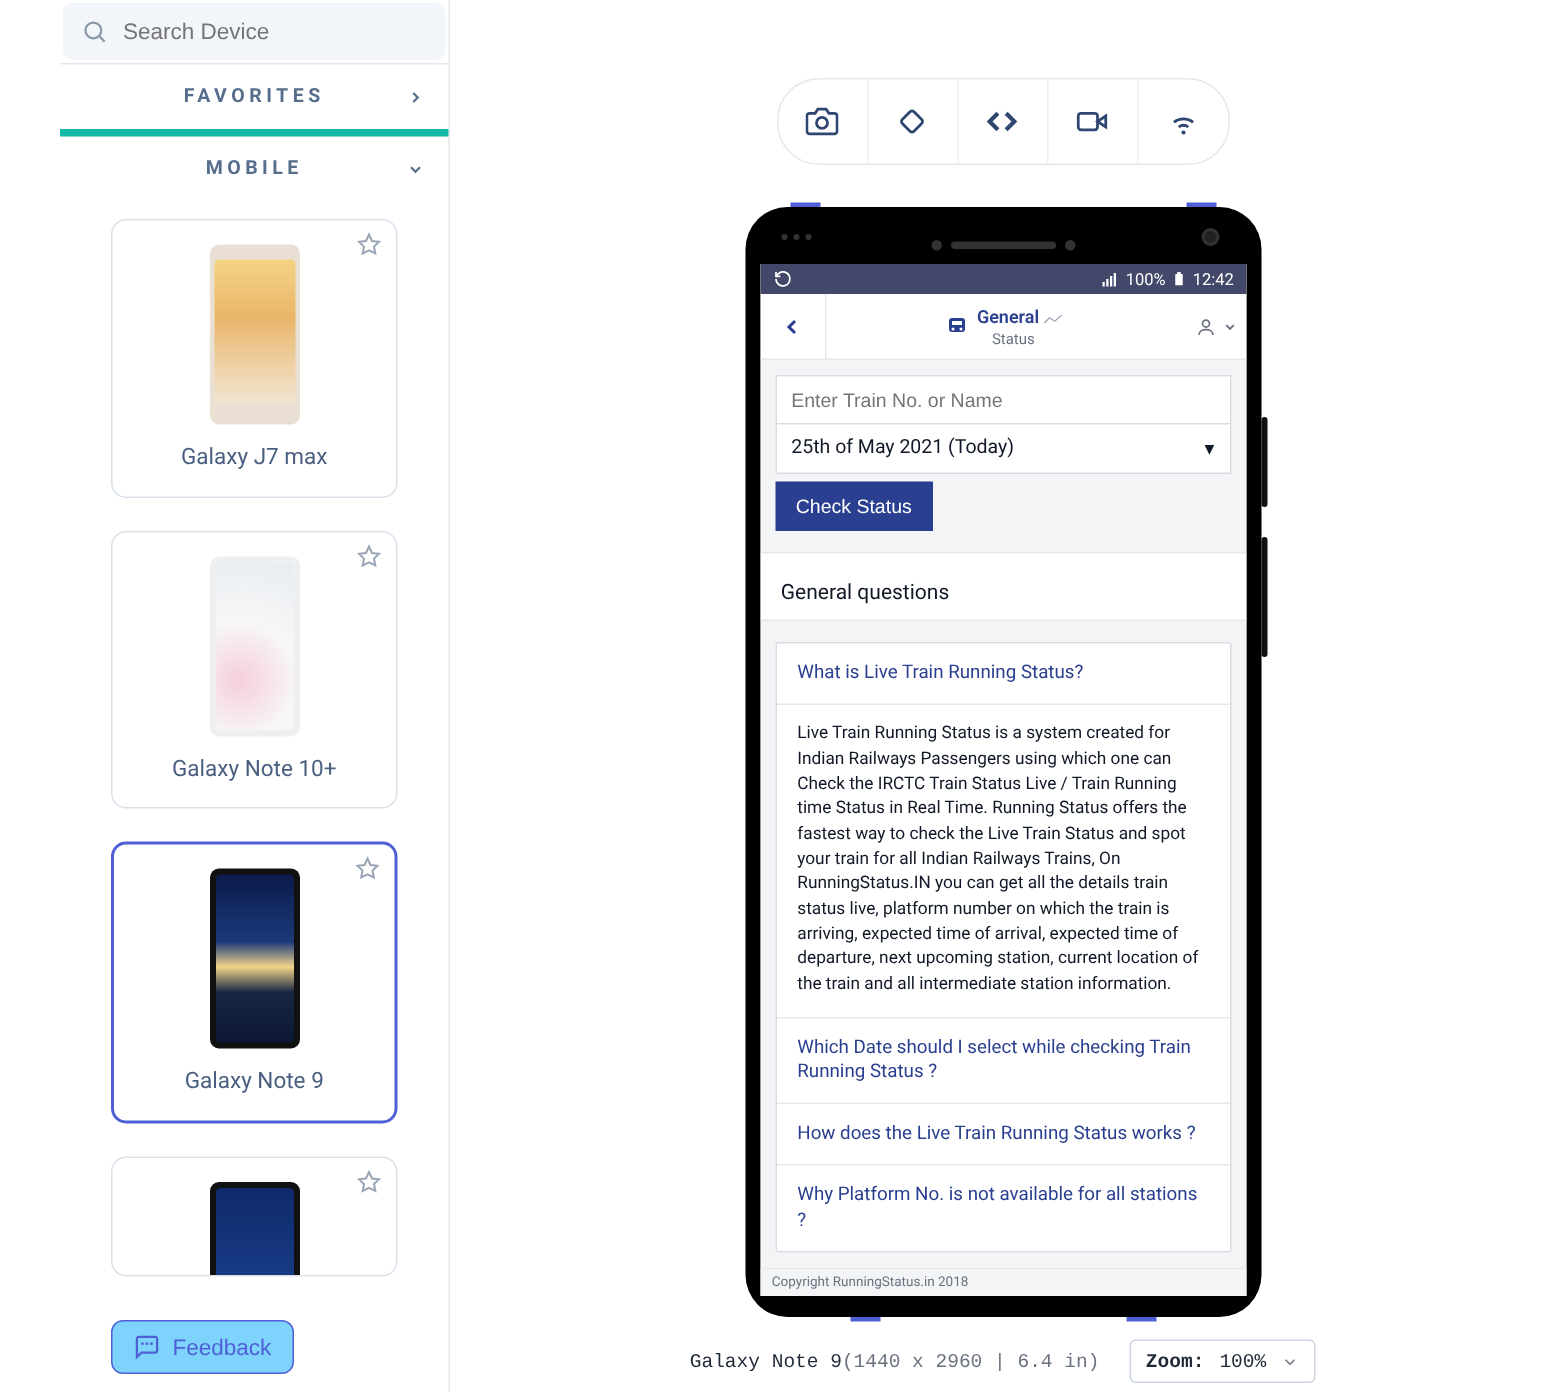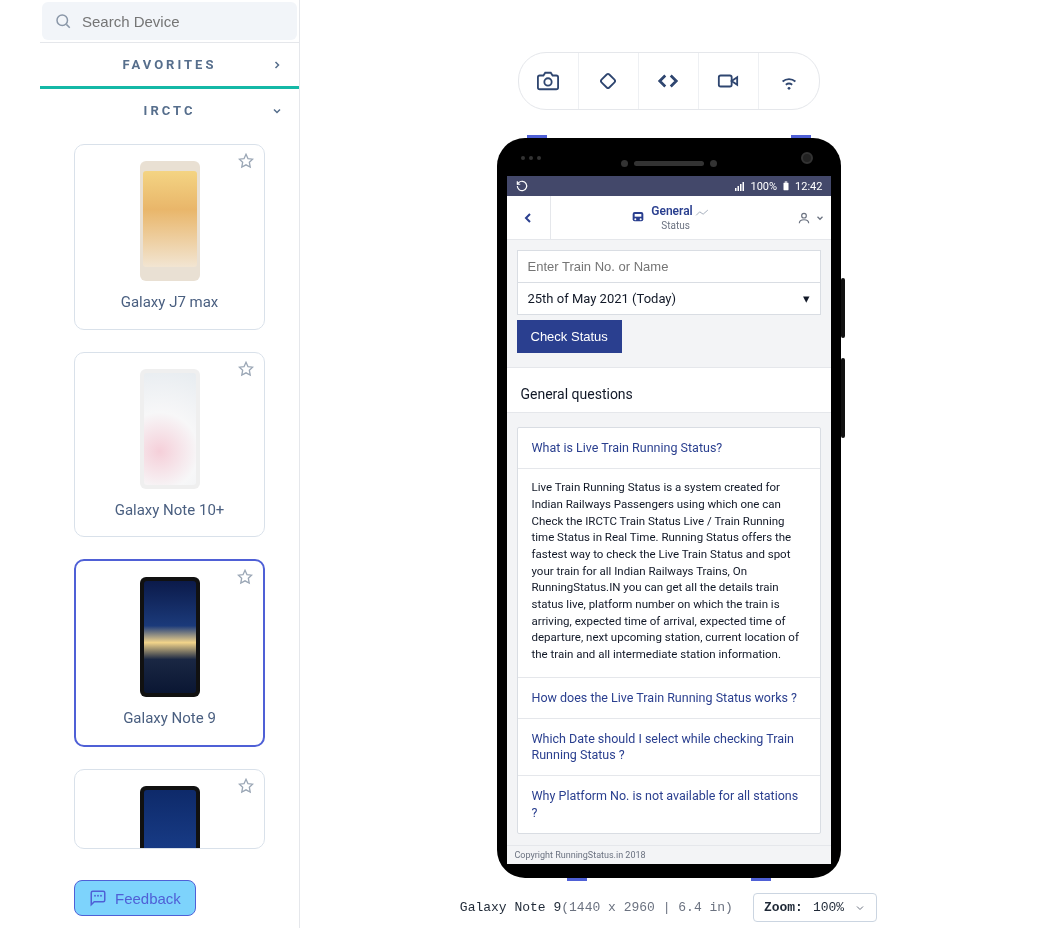--- a/index.html
+++ b/index.html
@@ -39,21 +39,21 @@
     outline: none;
     font-size: 15px;
     color: #6b7280;
     flex: 1;
   }
   .section-header {
     display: flex;
     align-items: center;
     justify-content: center;
     padding: 14px 12px;
-    border-bottom: 3px solid #14b8a6;
+    border-bottom: 5px solid #14b8a6;
     color: #566e8c;
     letter-spacing: 3px;
     font-weight: 700;
     font-size: 13px;
     position: relative;
     cursor: pointer;
   }
   .section-header .chev {
     position: absolute;
     right: 16px;
@@ -350,21 +350,21 @@
   <div class="section-header">
     <span>FAVORITES</span>
     <span class="chev">
       <svg width="12" height="12" viewBox="0 0 24 24" fill="none" stroke="currentColor" stroke-width="3">
           <polyline points="9 18 15 12 9 6"></polyline>
         </svg>
     </span>
   </div>
 
   <div class="section-header" style="border-bottom:none">
-    <span>IRCTC</span>
+    <span>MOBILE</span>
     <span class="chev">
       <svg width="12" height="12" viewBox="0 0 24 24" fill="none" stroke="currentColor" stroke-width="3">
           <polyline points="6 9 12 15 18 9"></polyline>
         </svg>
     </span>
   </div>
 
   <div class="device-list">
     <div class="device-card">
       <span class="star">
@@ -544,22 +544,22 @@
             <span>25th of May 2021 (Today)</span>
             <span>▾</span>
           </div>
           <button class="chkbtn">Check Status</button>
 
           <div class="gq-title">General questions</div>
 
           <div class="faq-box">
             <div class="faq-q first">What is Live Train Running Status?</div>
             <div class="faq-a">Live Train Running Status is a system created for Indian Railways Passengers using which one can Check the IRCTC Train Status Live / Train Running time Status in Real Time. Running Status offers the fastest way to check the Live Train Status and spot your train for all Indian Railways Trains, On RunningStatus.IN you can get all the details train status live, platform number on which the train is arriving, expected time of arrival, expected time of departure, next upcoming station, current location of the train and all intermediate station information.</div>
+            <div class="faq-q">Which Date should I select while checking Train Running Status ?</div>
             <div class="faq-q">How does the Live Train Running Status works ?</div>
-            <div class="faq-q">Which Date should I select while checking Train Running Status ?</div>
             <div class="faq-q">Why Platform No. is not available for all stations ?</div>
           </div>
         </div>
 
         <div class="appfooter">Copyright RunningStatus.in 2018</div>
       </div>
     </div>
   </div>
 
   <div class="bottombar">

